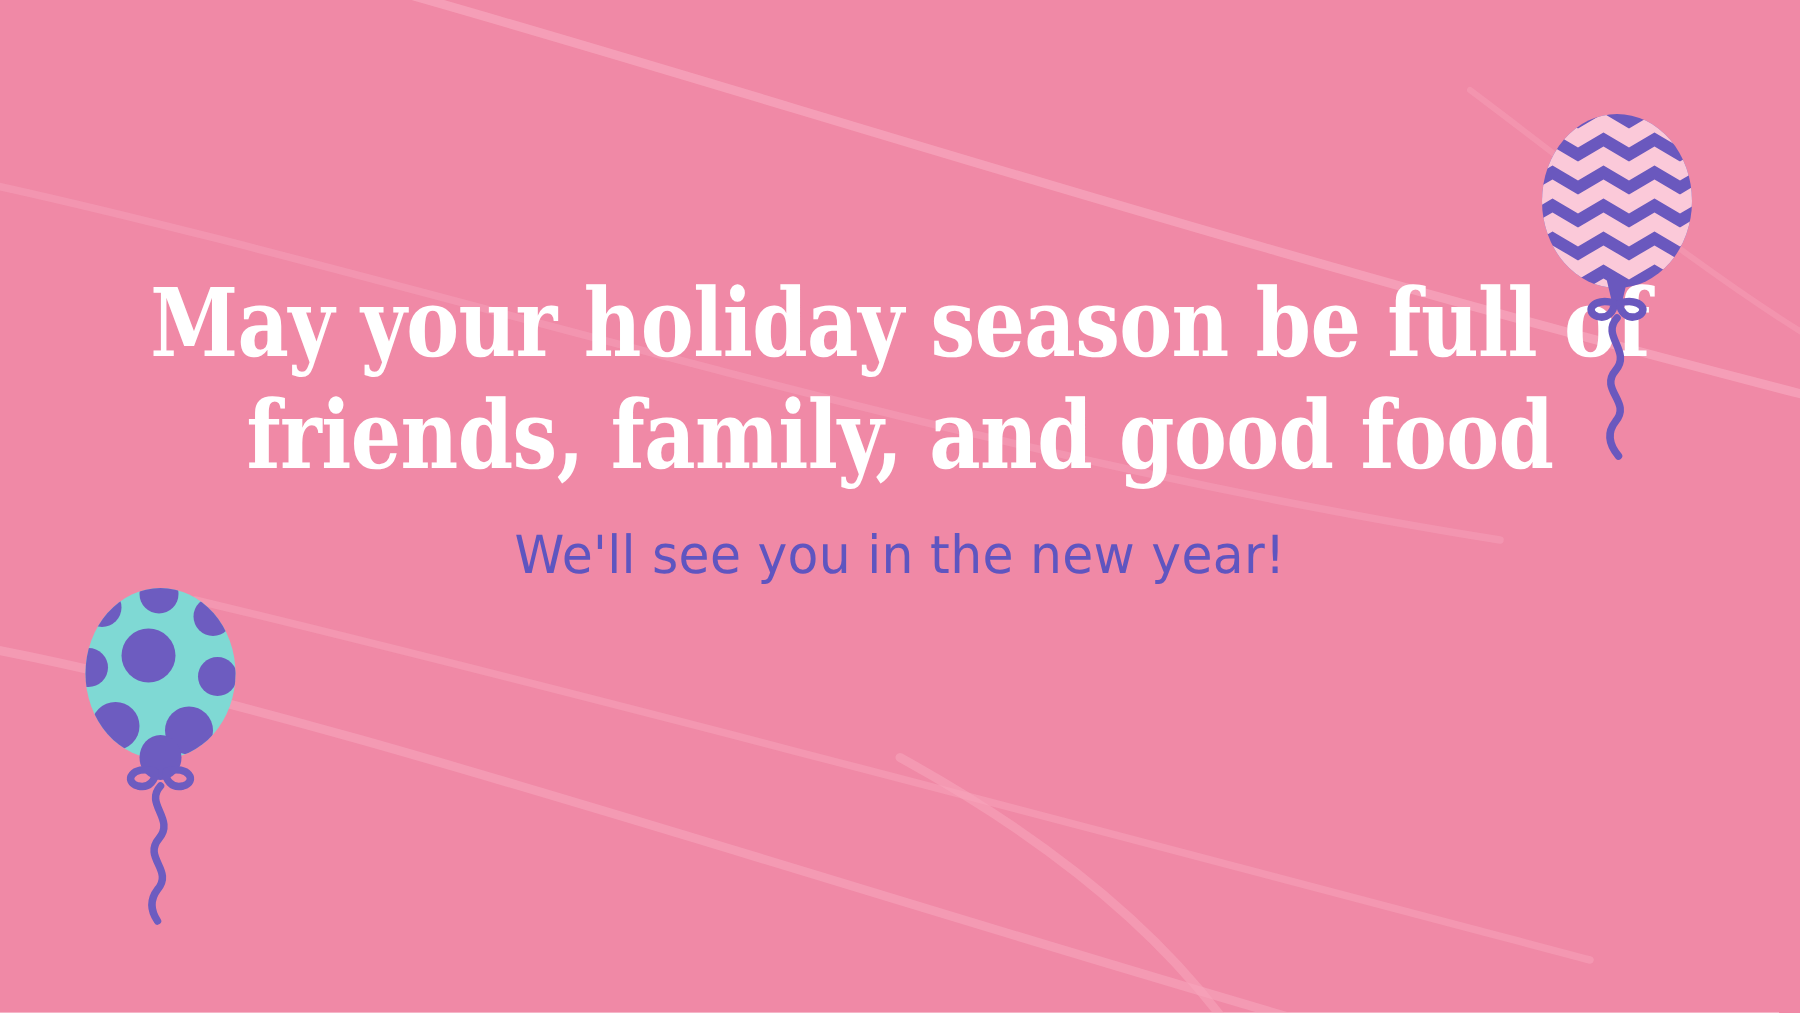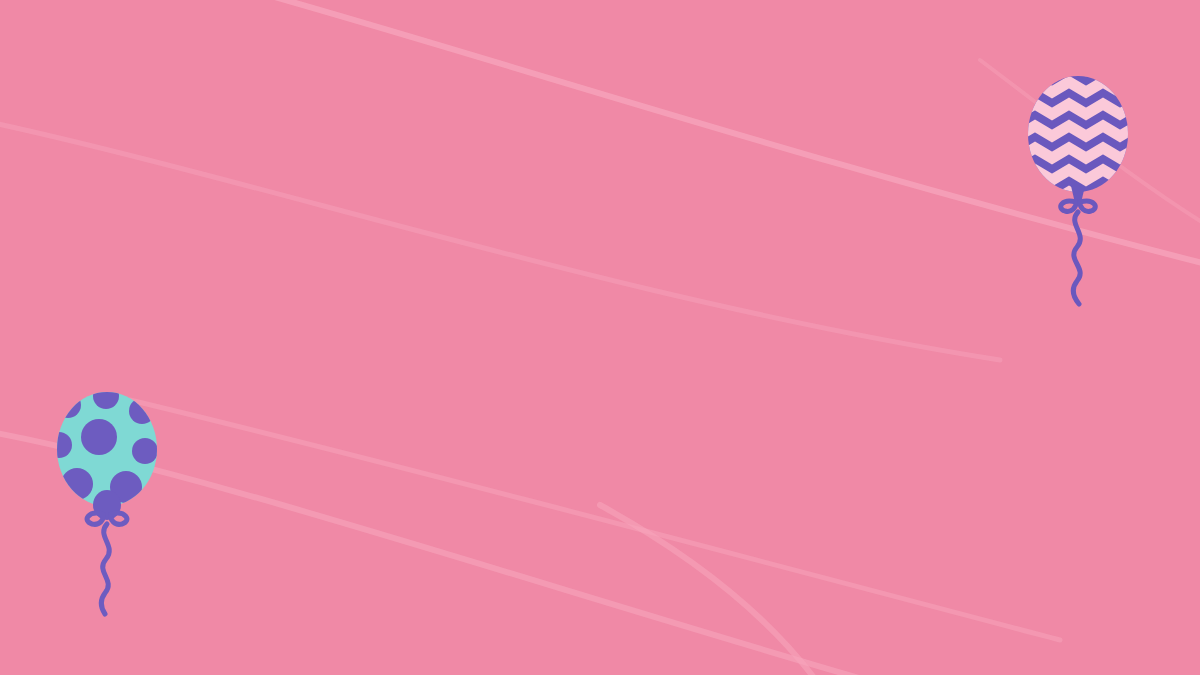--- a/index.html
+++ b/index.html
@@ -98,20 +98,24 @@
     <g stroke="#F7A5BC" fill="none" stroke-linecap="round">
       <path d="M 250 -10 C 500 60, 800 160, 1210 265" stroke-width="6" opacity="0.75"></path>
       <path d="M -20 120 C 260 180, 620 300, 1000 360" stroke-width="5" opacity="0.45"></path>
       <path d="M -20 430 C 200 470, 520 580, 900 690" stroke-width="6" opacity="0.6"></path>
       <path d="M 130 400 C 360 455, 700 545, 1060 640" stroke-width="5" opacity="0.5"></path>
       <path d="M 600 505 C 700 560, 780 625, 830 700" stroke-width="6" opacity="0.55"></path>
       <path d="M 980 60 C 1060 120, 1140 185, 1215 230" stroke-width="4" opacity="0.4"></path>
     </g>
   </svg>
 
+  <div class="text-block">
+    <h1 class="headline">May your holiday season be full of friends, family, and good food</h1>
+    <p class="subtitle">We'll see you in the new year!</p>
+  </div>
 
   <div class="balloon top-right">
     <svg viewBox="0 0 140 245">
       <defs>
         <clipPath id="clipChevronBody">
           <ellipse cx="70" cy="72" rx="50" ry="58"></ellipse>
         </clipPath>
       </defs>
 
       <ellipse cx="70" cy="72" rx="50" ry="58" fill="#6A58BE"></ellipse>

